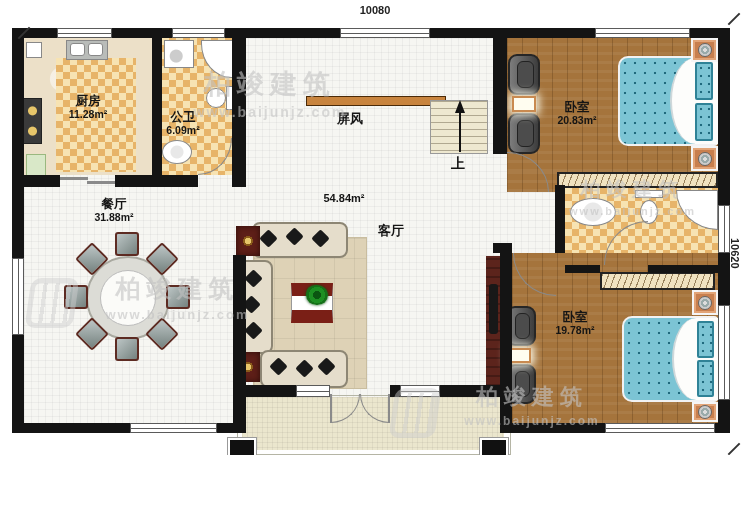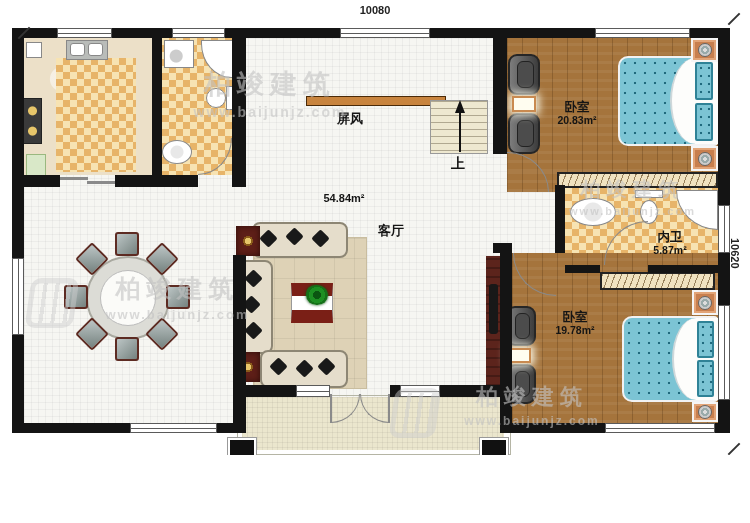--- a/index.html
+++ b/index.html
@@ -218,30 +218,38 @@
   <div class="w" style="left:493px;top:243px;width:19px;height:10px;"></div>
   <div class="w" style="left:555px;top:243px;width:10px;height:10px;"></div>
   <div class="w" style="left:555px;top:185px;width:10px;height:62px;"></div>
   <div class="w" style="left:565px;top:265px;width:35px;height:8px;"></div>
   <div class="w" style="left:648px;top:265px;width:70px;height:8px;"></div>
   <div class="w" style="left:500px;top:253px;width:12px;height:170px;"></div>
 
   <div class="abs" style="left:228px;top:438px;width:24px;height:20px;background:#111;border:2px solid #fff;outline:1px solid #999;"></div>
   <div class="abs" style="left:480px;top:438px;width:24px;height:20px;background:#111;border:2px solid #fff;outline:1px solid #999;"></div>
 
+  <div class="lbl" style="left:45px;top:92px;width:86px;height:30px;">
+    <span>厨房</span>
+    <span class="area">11.28m²</span>
+  </div>
+  <div class="lbl" style="left:140px;top:108px;width:86px;height:30px;">
+    <span>公卫</span>
+    <span class="area">6.09m²</span>
+  </div>
   <div class="one" style="left:318px;top:110px;width:64px;">屏风</div>
   <div class="one" style="left:300px;top:192px;width:88px;font-size:11px;">54.84m²</div>
   <div class="one" style="left:356px;top:222px;width:70px;">客厅</div>
+  <div class="lbl" style="left:70px;top:195px;width:88px;height:30px;">
+    <span>餐厅</span>
+    <span class="area">31.88m²</span>
+  </div>
   <div class="lbl" style="left:534px;top:98px;width:86px;height:30px;">
     <span>卧室</span>
     <span class="area">20.83m²</span>
-  </div>
-  <div class="lbl" style="left:626px;top:228px;width:88px;height:30px;">
-    <span>内卫</span>
-    <span class="area">5.87m²</span>
   </div>
   <div class="lbl" style="left:530px;top:308px;width:90px;height:30px;">
     <span>卧室</span>
     <span class="area">19.78m²</span>
   </div>
   <div class="one" style="left:444px;top:155px;width:28px;font-size:14px;">上</div>
 
   <div class="dim" style="left:330px;top:4px;width:90px;">10080</div>
   <div class="dim" style="left:727px;top:218px;width:14px;height:70px;writing-mode:vertical-rl;">10620</div>
   <div class="tick" style="left:16px;top:32px;"></div>

